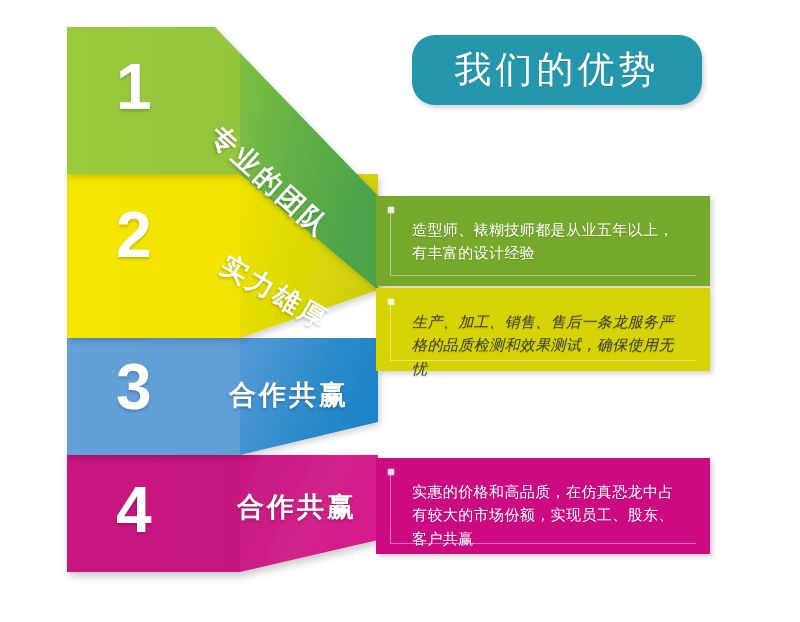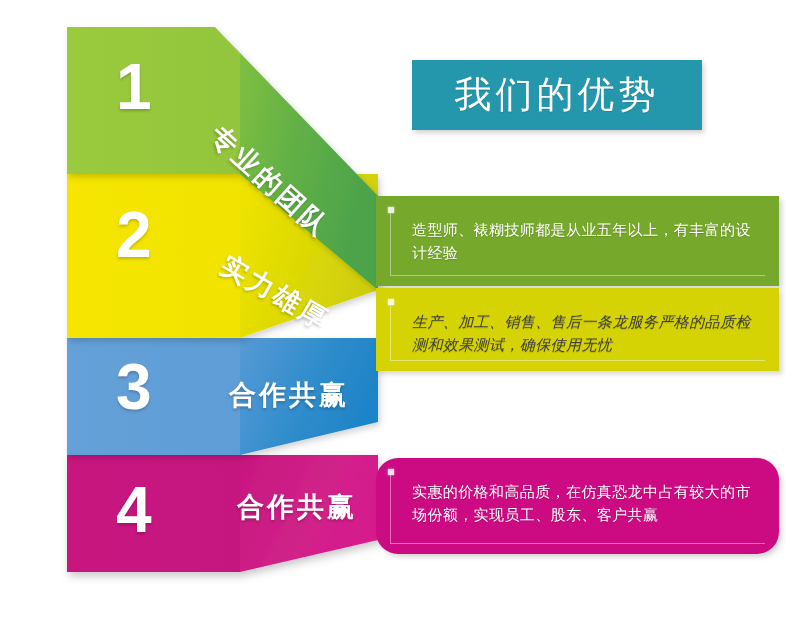--- a/index.html
+++ b/index.html
@@ -8,25 +8,25 @@
     background:#ffffff;
     font-family:"Liberation Sans","DejaVu Sans",sans-serif;
     overflow:hidden;
     position:relative;
   }
   #stage{position:absolute;left:0;top:0;width:800px;height:622px;}
 
   
   .title-banner{
     position:absolute;
-    left:412px;top:60px;
+    left:412px;top:35px;
     width:290px;height:70px;
     background:#2597ad;
     box-shadow:2px 3px 5px rgba(0,0,0,0.18);
-    display:flex;align-items:center;justify-content:center;
+    display:flex;align-items:center;justify-content:center;border-radius:23px;
   }
   .title-banner .title-text{
     color:#ffffff;
     font-size:37px;
     letter-spacing:4px;
     font-weight:400;
     white-space:nowrap;
     text-shadow:0 1px 1px rgba(0,0,0,0.12);
   }
 
@@ -61,21 +61,21 @@
   }
   .rlabel-1{left:226px;top:118px;transform:rotate(42deg);transform-origin:0 0;}
   .rlabel-2{left:232px;top:247px;transform:rotate(30deg);transform-origin:0 0;}
   .rlabel-3{left:229px;top:377px;}
   .rlabel-4{left:229px;top:489px;margin-left:8px;}
 
   
   .panel{
     position:absolute;
     left:376px;
-    width:403px;
+    width:334px;
     box-sizing:border-box;
     box-shadow:3px 3px 5px rgba(0,0,0,0.17);
   }
   .panel .bracket{
     position:absolute;
     left:14px;
     top:14px;
     right:14px;
     bottom:10px;
     border-left:1px solid rgba(255,255,255,0.42);
@@ -94,21 +94,21 @@
     left:36px;right:22px;top:22px;
     color:#ffffff;
     font-size:15px;
     line-height:1.55;
     letter-spacing:0.4px;
     text-shadow:0 1px 1px rgba(0,0,0,0.16);
   }
   .p1{top:196px;height:90px;background:#76a82b;}
   .p2{top:288px;height:83px;background:#d6d305;}
   .p3{top:373px;height:83px;background:#3c86c8;}
-  .p4{top:458px;height:96px;background:#cc0b83;border-radius:22px;}
+  .p4{top:458px;height:96px;background:#cc0b83;}
   .p2 .ptext{color:#404040;font-style:italic;}
 </style>
 </head>
 <body>
 
 <div id="stage">
 
   <svg id="ribbons" viewBox="0 0 800 622">
     <defs>
       <linearGradient id="g1face" x1="0" y1="0" x2="1" y2="0">

